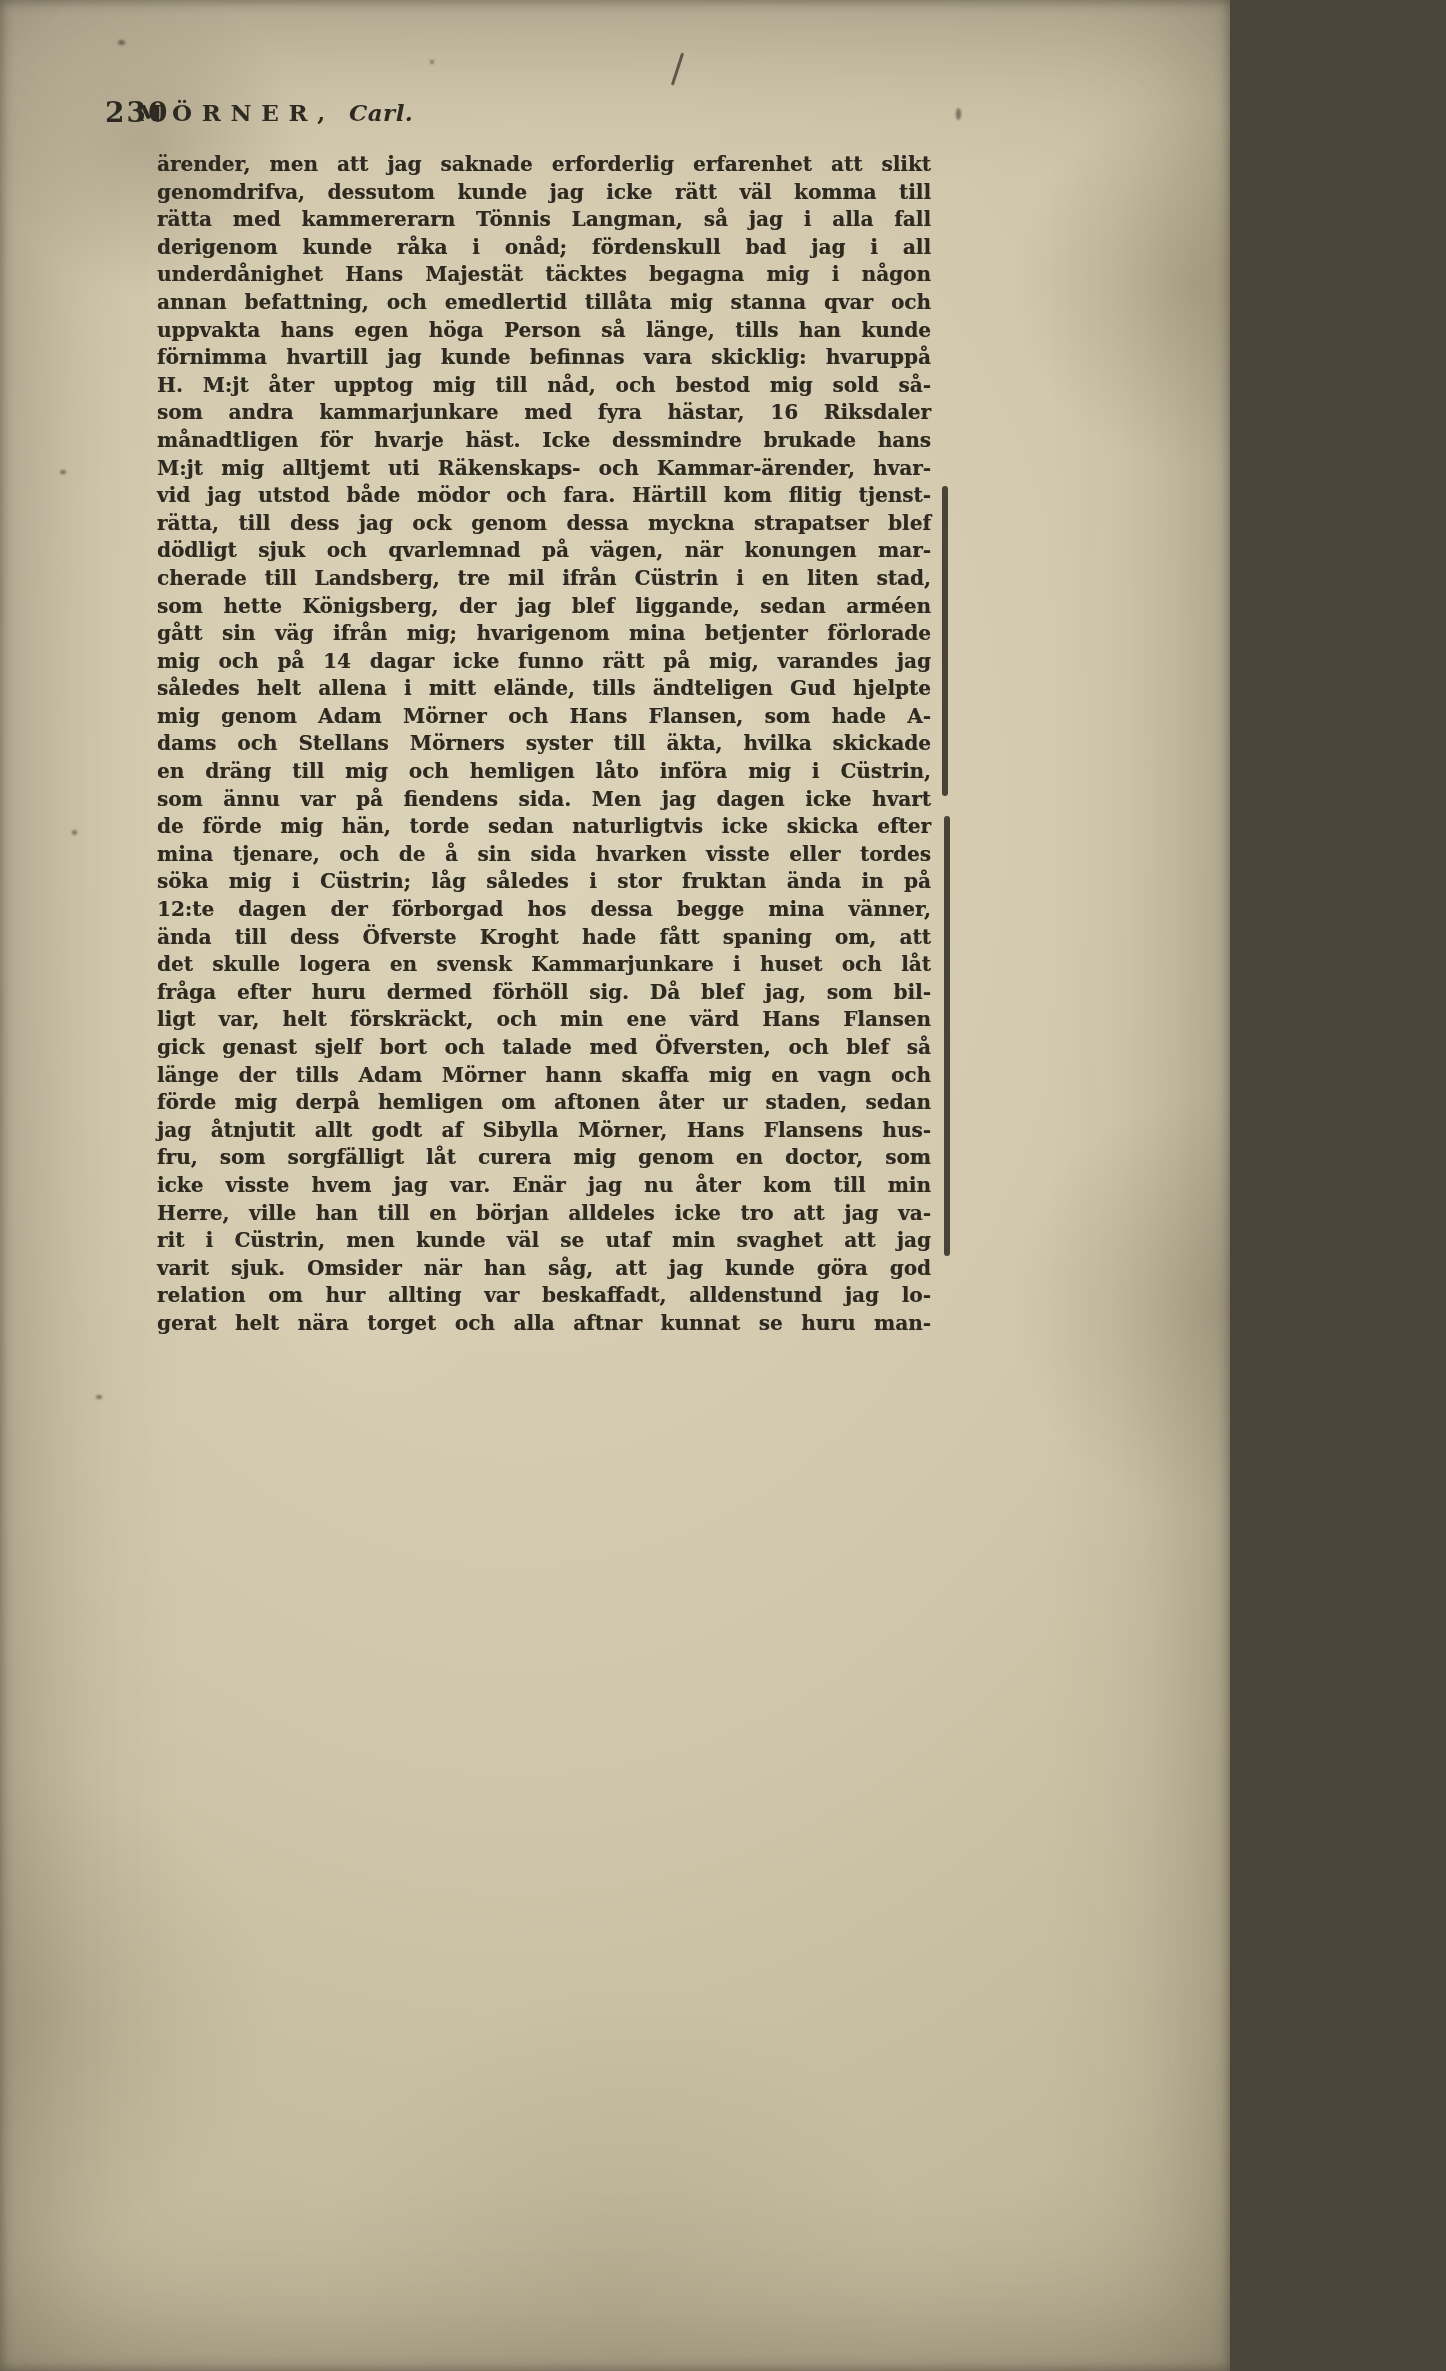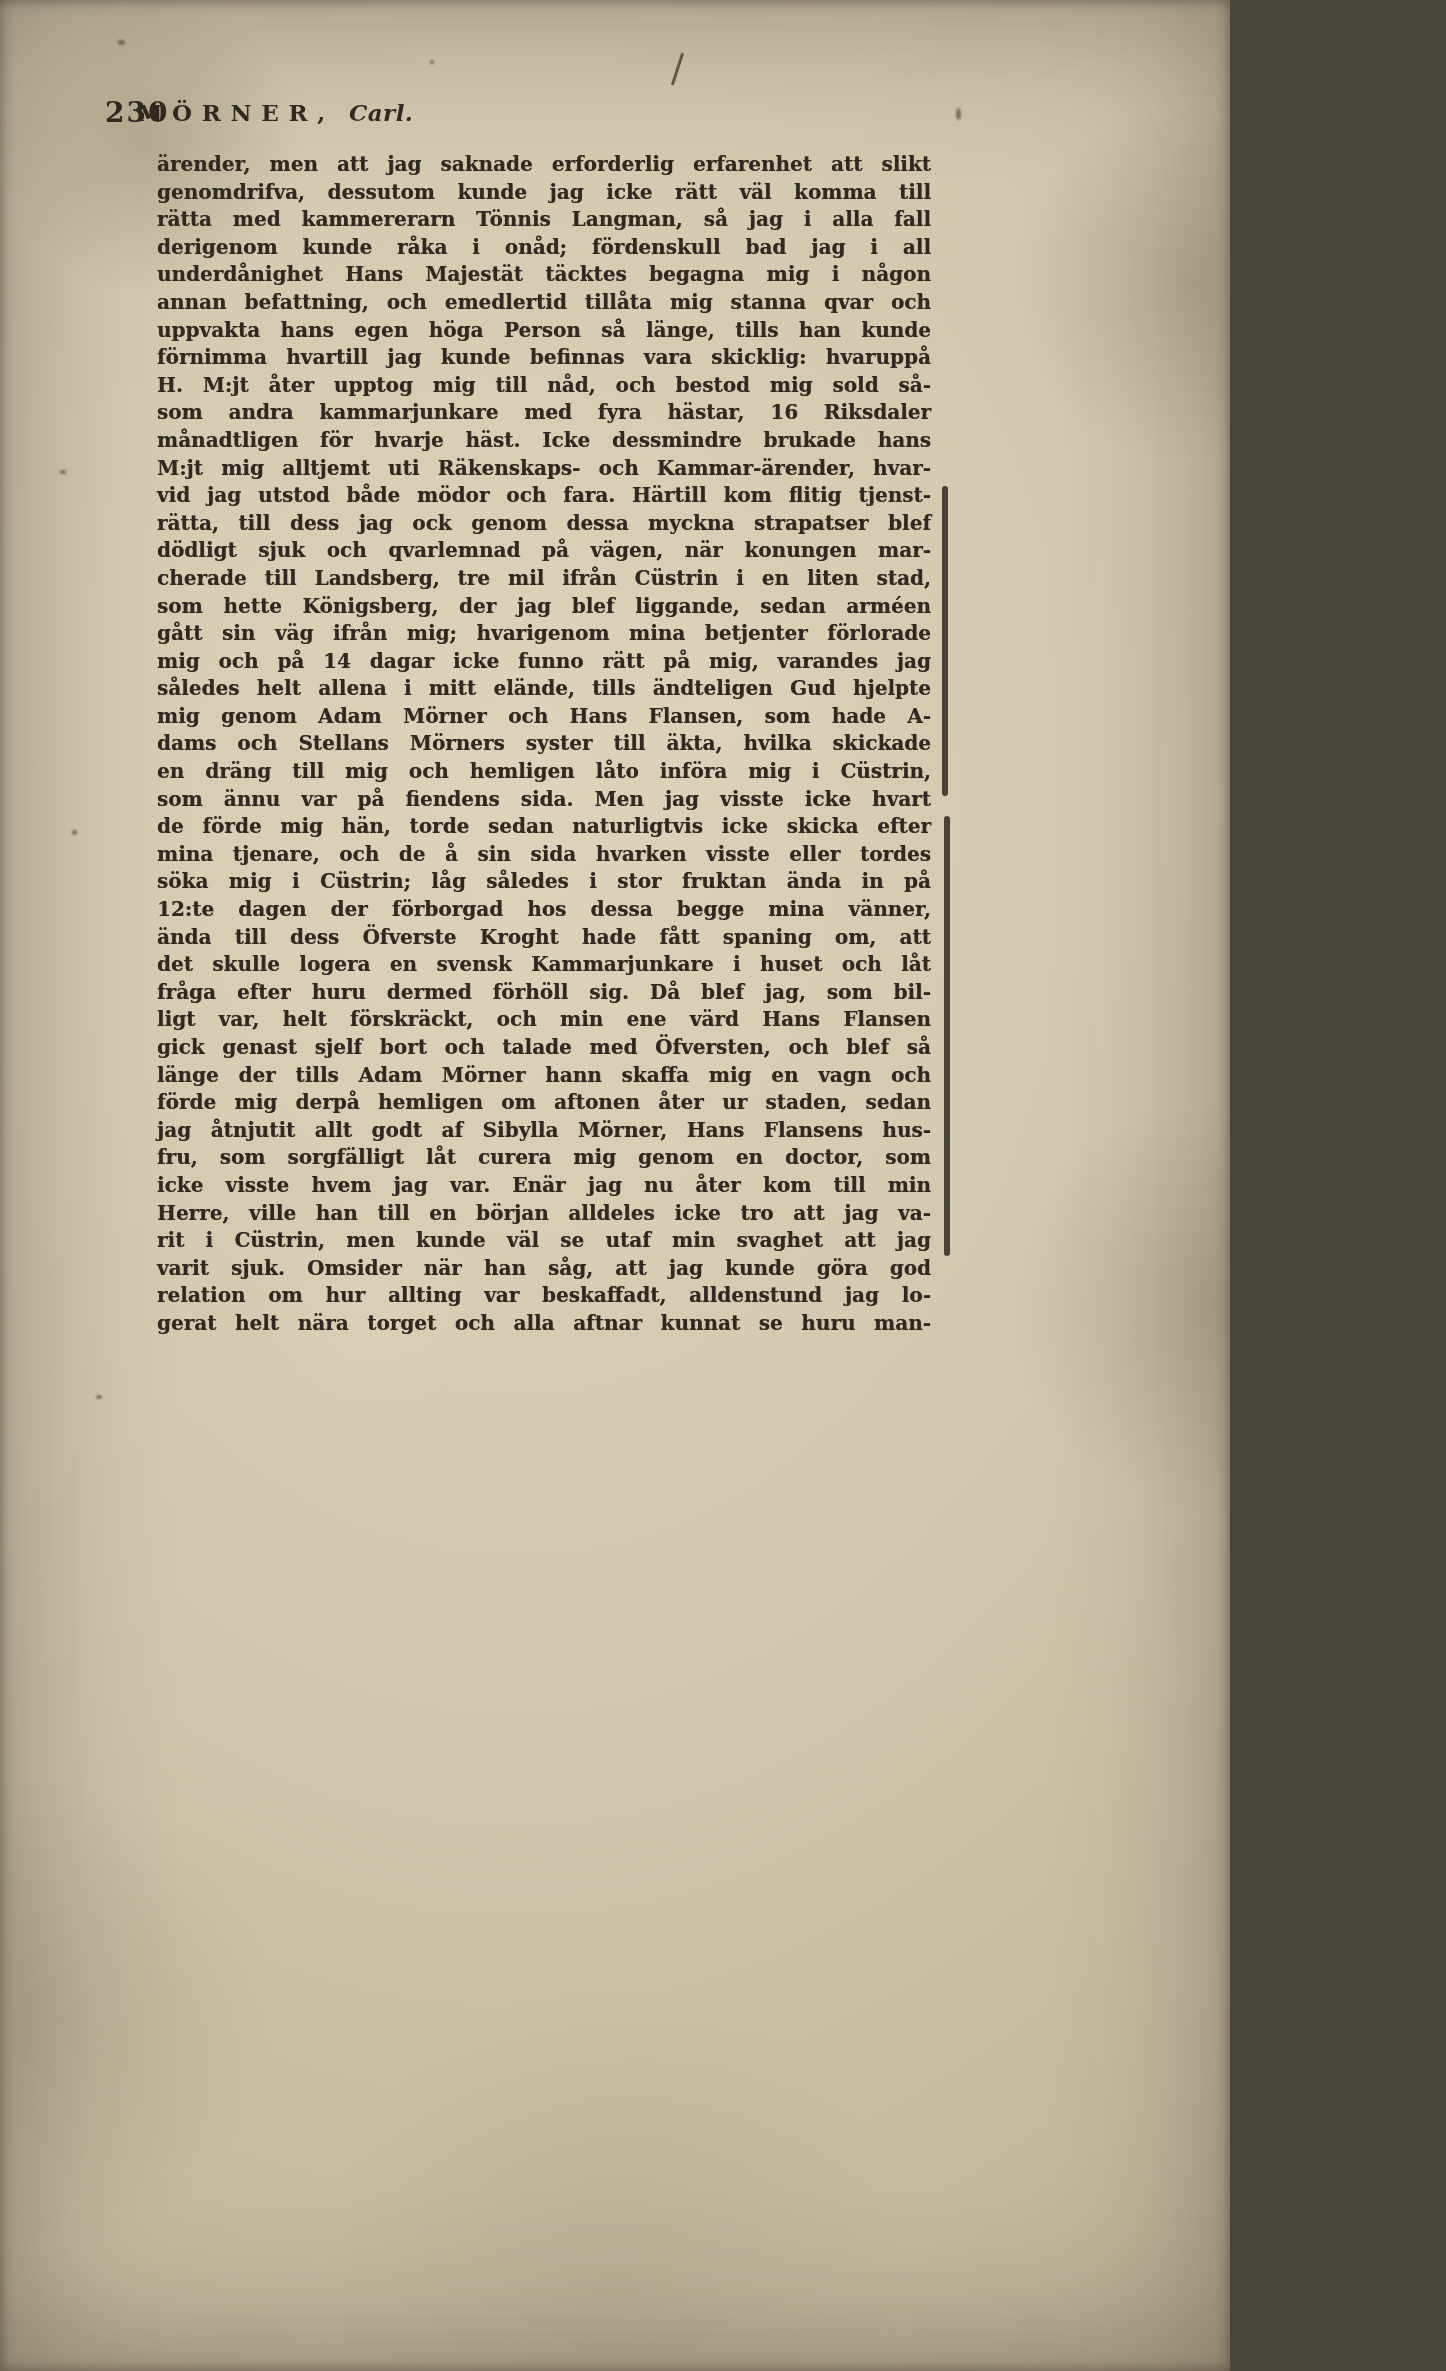--- a/index.html
+++ b/index.html
@@ -166,21 +166,21 @@
       <div class="line">rätta, till dess jag ock genom dessa myckna strapatser blef</div>
       <div class="line">dödligt sjuk och qvarlemnad på vägen, när konungen mar-</div>
       <div class="line">cherade till Landsberg, tre mil ifrån Cüstrin i en liten stad,</div>
       <div class="line">som hette Königsberg, der jag blef liggande, sedan arméen</div>
       <div class="line">gått sin väg ifrån mig; hvarigenom mina betjenter förlorade</div>
       <div class="line">mig och på 14 dagar icke funno rätt på mig, varandes jag</div>
       <div class="line">således helt allena i mitt elände, tills ändteligen Gud hjelpte</div>
       <div class="line">mig genom Adam Mörner och Hans Flansen, som hade A-</div>
       <div class="line">dams och Stellans Mörners syster till äkta, hvilka skickade</div>
       <div class="line">en dräng till mig och hemligen låto införa mig i Cüstrin,</div>
-      <div class="line">som ännu var på fiendens sida.  Men jag visste icke hvart</div>
+      <div class="line">som ännu var på fiendens sida.  Men jag dagen icke hvart</div>
       <div class="line">de förde mig hän, torde sedan naturligtvis icke skicka efter</div>
       <div class="line">mina tjenare, och de å sin sida hvarken visste eller tordes</div>
       <div class="line">söka mig i Cüstrin; låg således i stor fruktan ända in på</div>
       <div class="line">12:te dagen der förborgad hos dessa begge mina vänner,</div>
       <div class="line">ända till dess Öfverste Kroght hade fått spaning om, att</div>
       <div class="line">det skulle logera en svensk Kammarjunkare i huset och låt</div>
       <div class="line">fråga efter huru dermed förhöll sig.  Då blef jag, som bil-</div>
       <div class="line">ligt var, helt förskräckt, och min ene värd Hans Flansen</div>
       <div class="line">gick genast sjelf bort och talade med Öfversten, och blef så</div>
       <div class="line">länge der tills Adam Mörner hann skaffa mig en vagn och</div>

